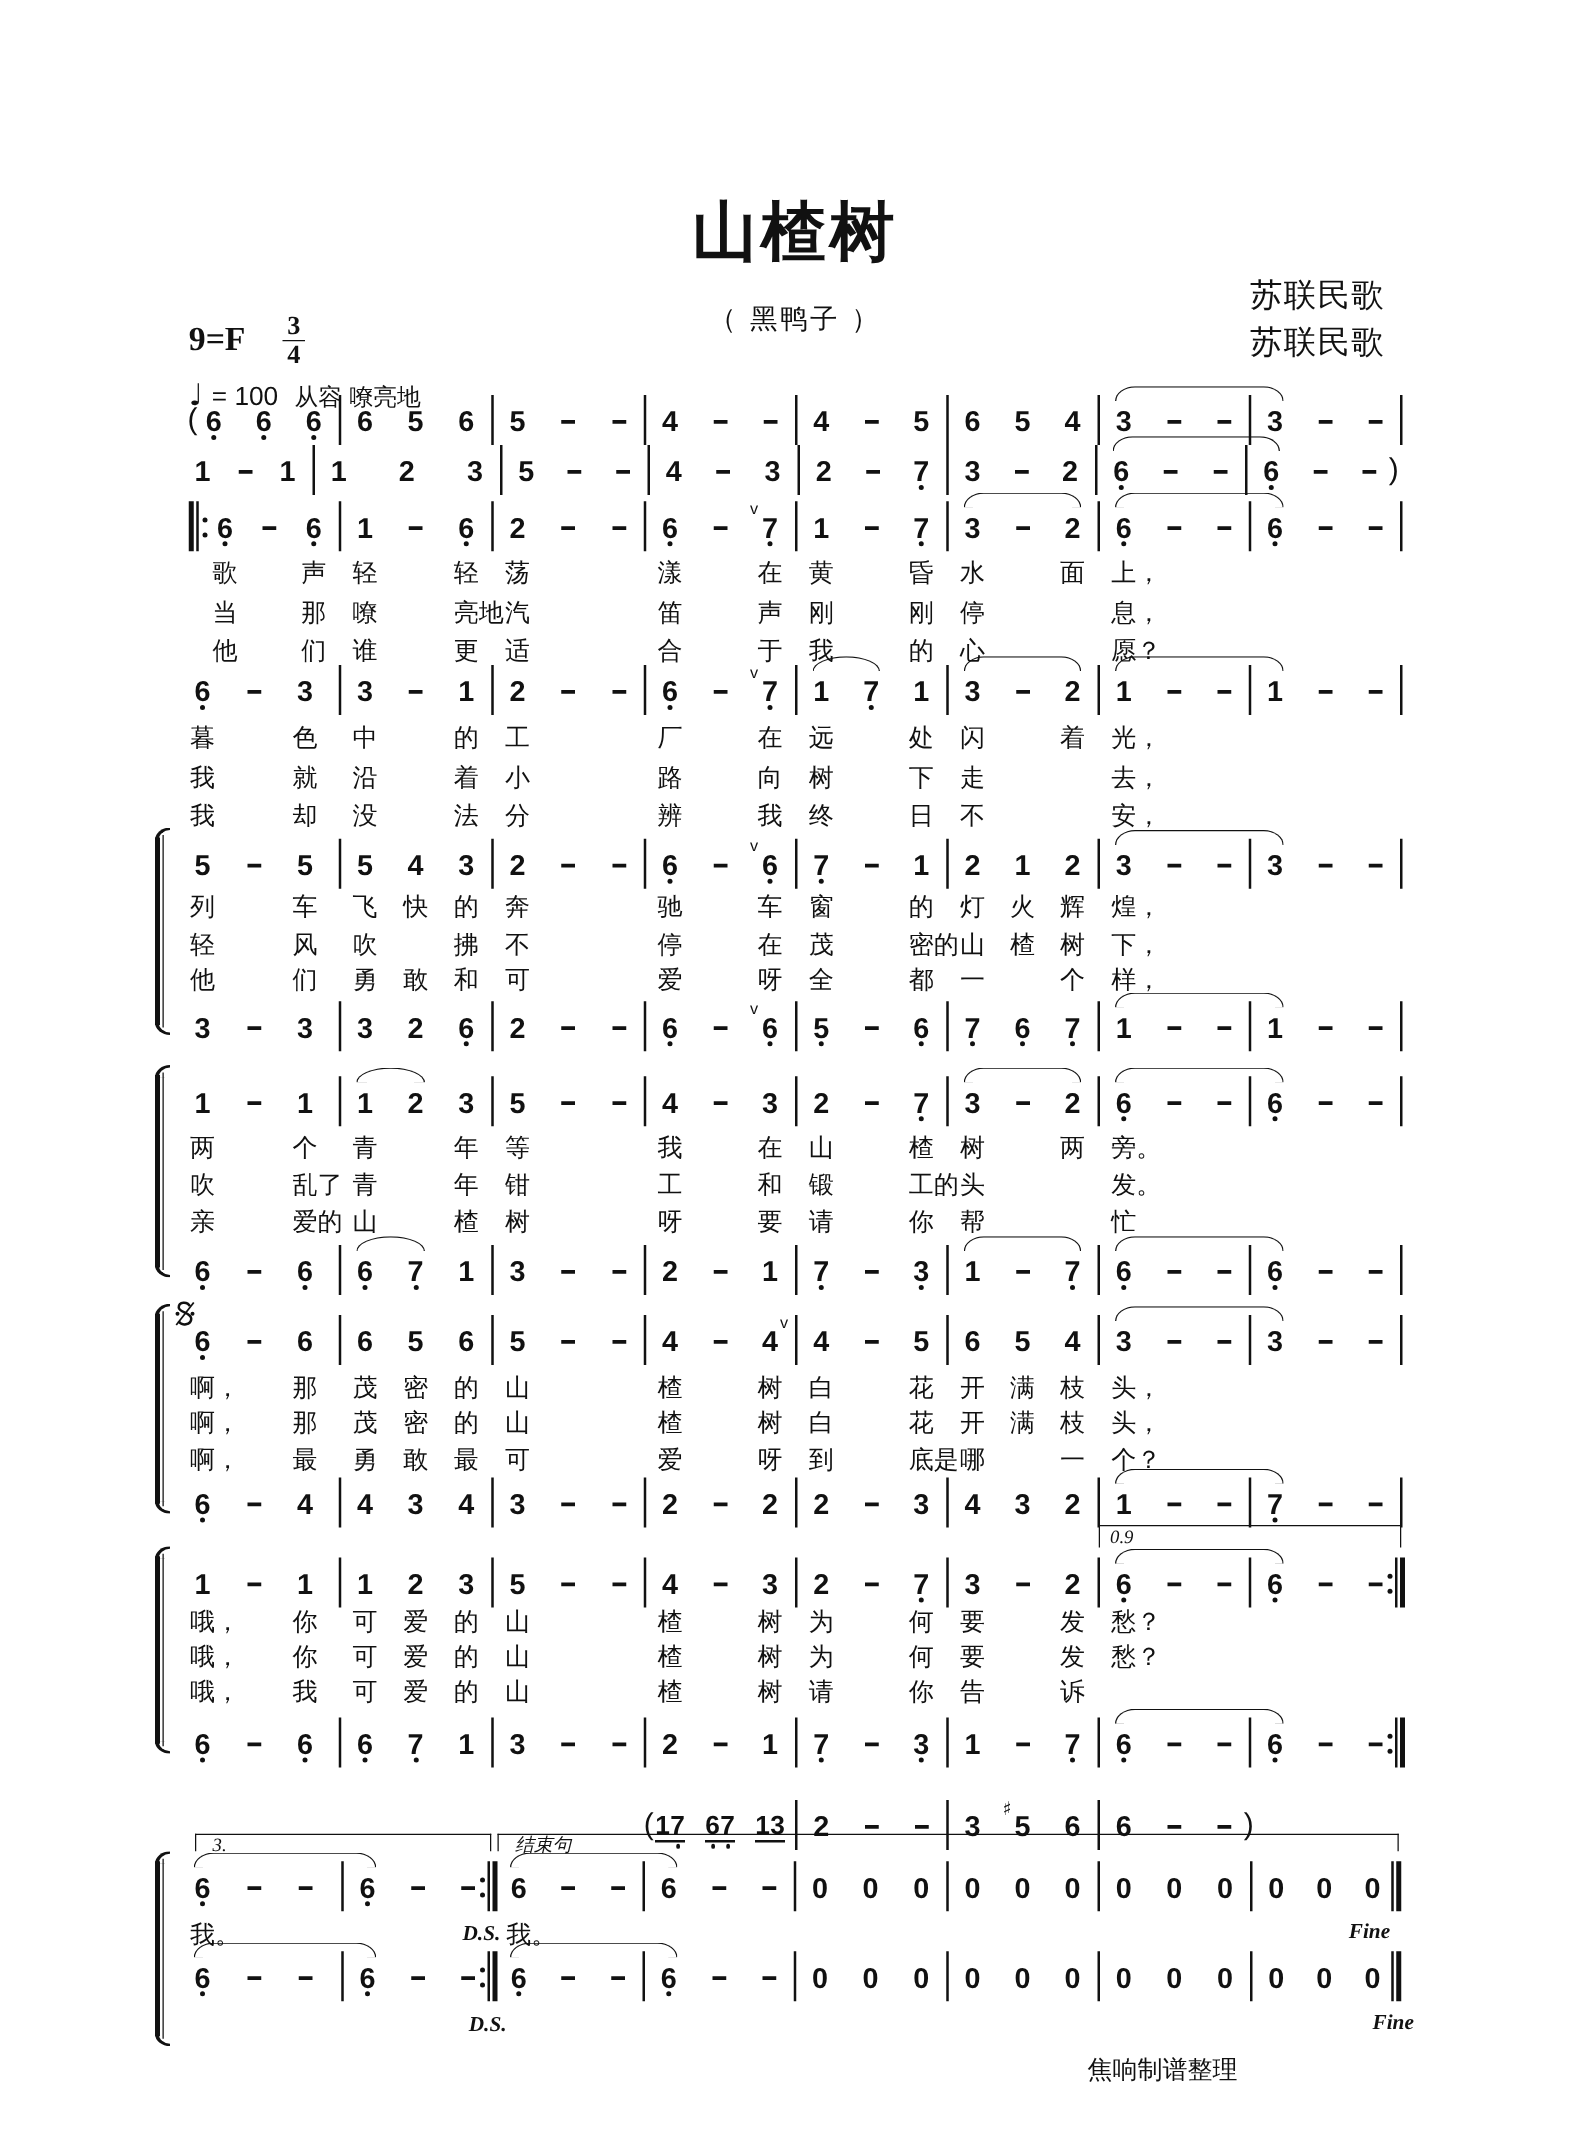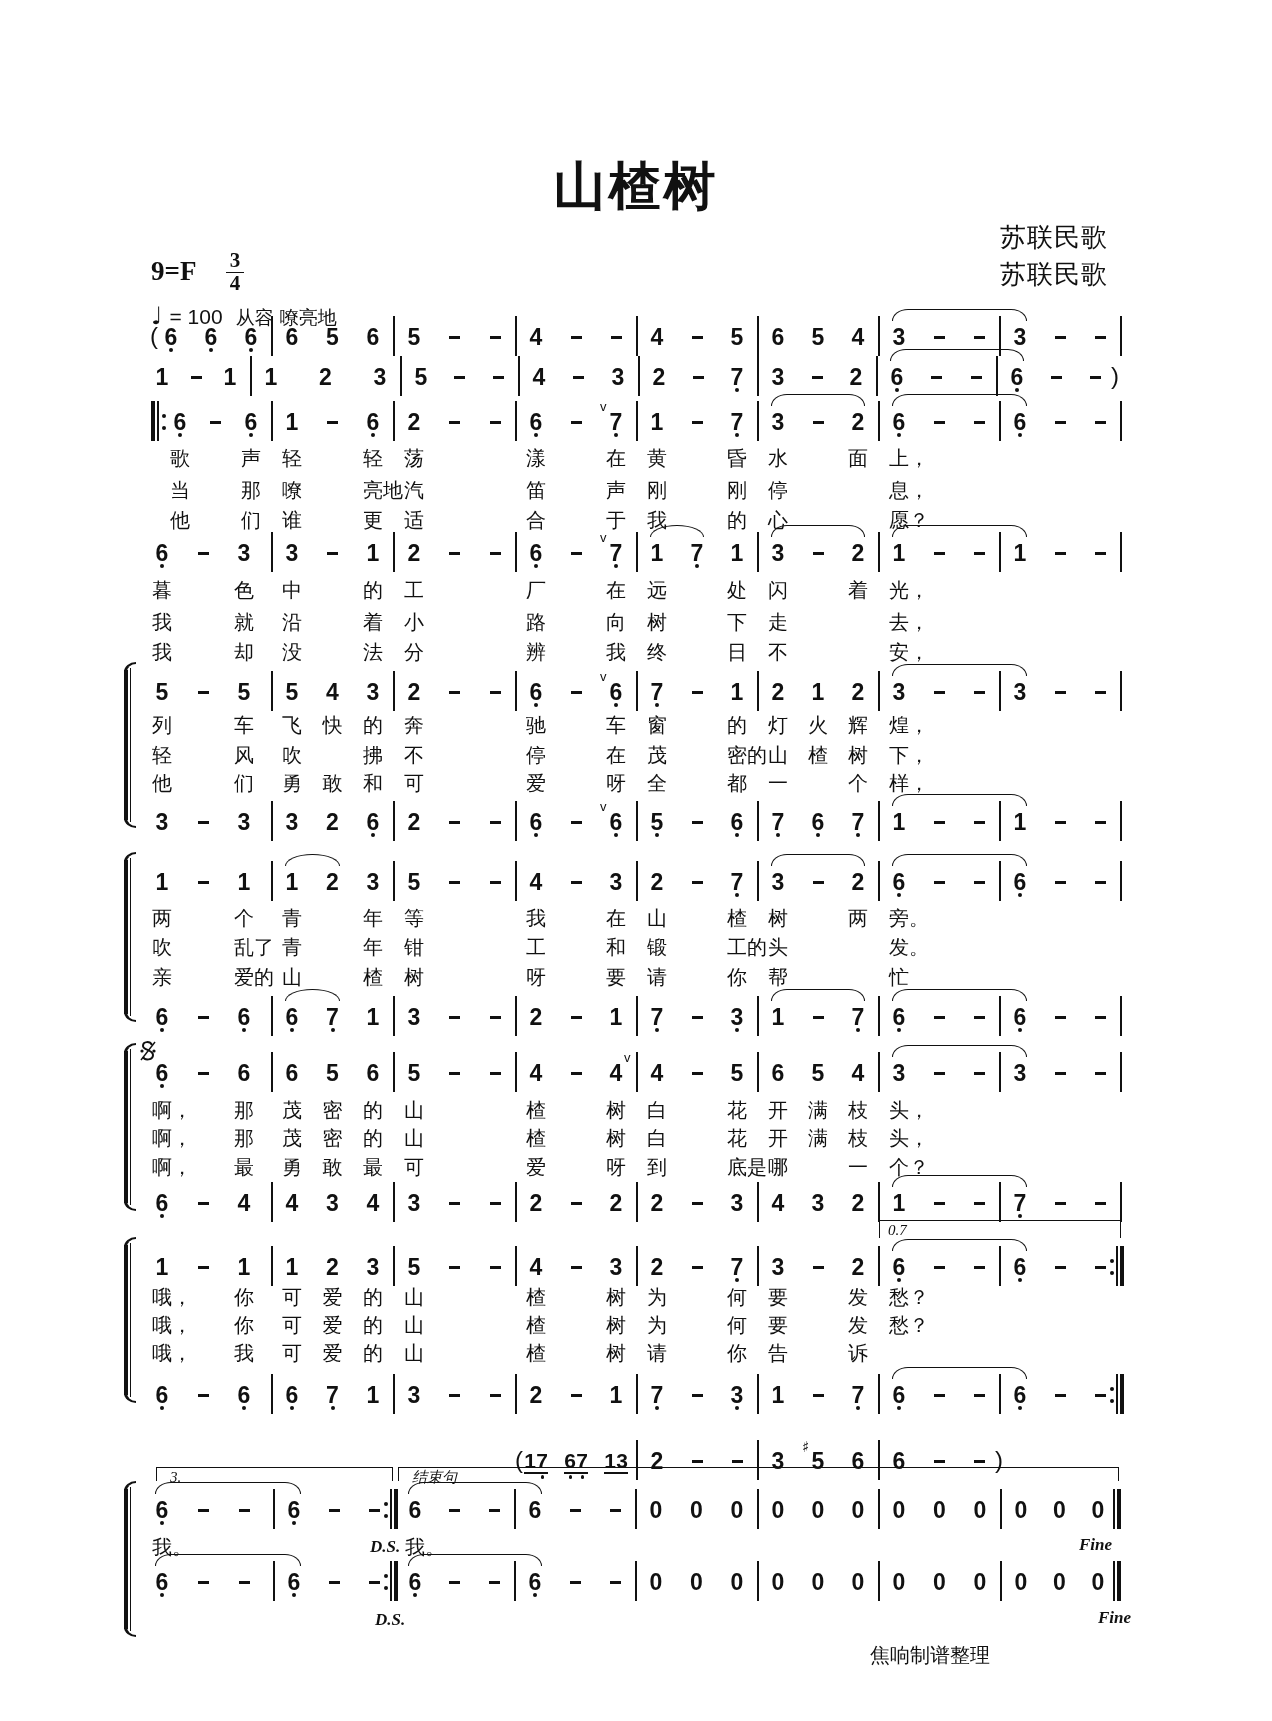--- a/index.html
+++ b/index.html
@@ -45,20 +45,21 @@
 .mark{position:absolute;font:bold italic 17px/20px "Liberation Serif",serif;white-space:nowrap}
 .footer{position:absolute;left:870px;top:1643px;font:20px/24px "DejaVu Sans",sans-serif;white-space:nowrap}
 .segno{position:absolute;left:139px;top:1040px;width:18px;height:22px}
 </style>
 </head>
 <body>
 
 <div id="page">
 
   <div class="hdr-title">山楂树</div>
+  <div class="hdr-sub">（ 黑鸭子 ）</div>
   <div class="hdr-origin">苏联民歌</div>
   <div class="hdr-arr">苏联民歌</div>
   <div class="keysig">9=F</div>
   <div class="timesig">
     <span class="ts-num">3</span>
     <span class="ts-line"></span>
     <span class="ts-den">4</span>
   </div>
   <div class="tempo">
     <span class="tempo-note">♩</span>
@@ -714,21 +715,21 @@
       <span class="dash" style="left: 933.5px;"></span>
       <span class="dash" style="left: 973.5px;"></span>
       <span class="n" style="left: 1012px;">7</span>
       <span class="dot" style="left: 1018px;"></span>
       <span class="dash" style="left: 1054.5px;"></span>
       <span class="dash" style="left: 1094.5px;"></span>
       <span class="slur" style="left: 892px; width: 135px; border-radius: 16px 16px 0px 0px / 12px 12px 0px 0px;"></span>
     </div>
 
   <div class="volta" style="left:879px;top:1220px;width:242px;height:18px"></div>
-  <div class="vlabel" style="left:888px;top:1221px">0.7</div>
+  <div class="vlabel" style="left:888px;top:1221px">0.9</div>
 
   <div class="brace" style="top:1237px;height:166px">
     <span class="stem"></span>
       <span class="thin"></span>
     <span class="tip-top"></span>
       <span class="tip-bot"></span>
   </div>
   <div class="row" style="top:1267px">
       <span class="bar" style="left: 271.2px;"></span>
       <span class="bar" style="left: 393.2px;"></span>

